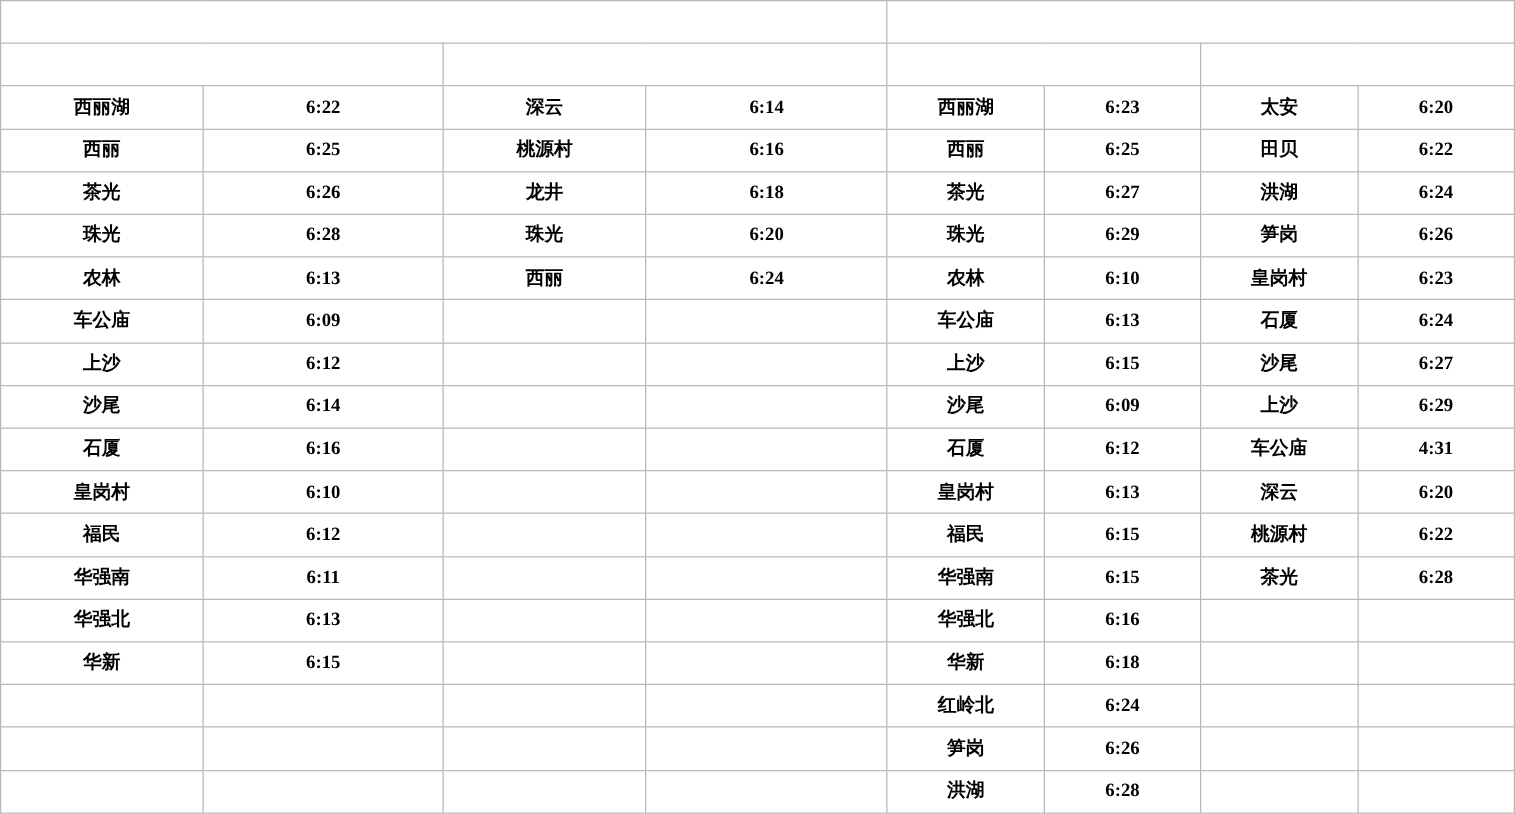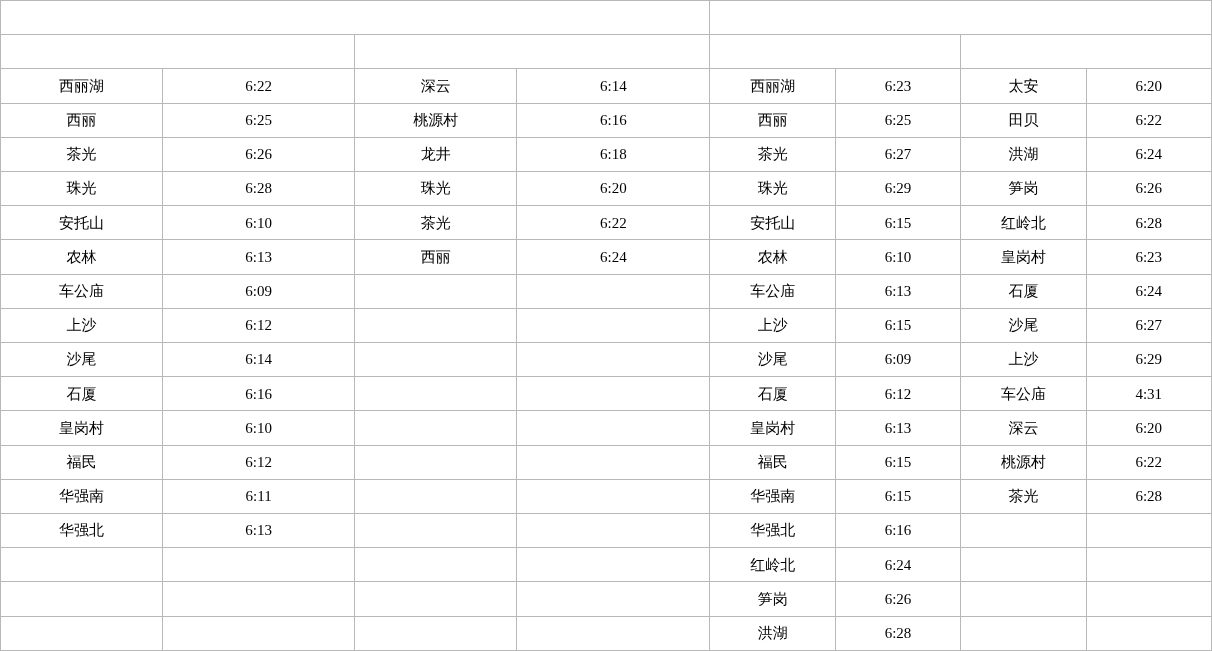--- a/index.html
+++ b/index.html
@@ -11,20 +11,21 @@
     width: 1212px;
     height: 651px;
     font-family: "Liberation Serif", "DejaVu Serif", serif;
     color: #000000;
     overflow: hidden;
   }
   .sheet {
     width: 1212px;
     height: 651px;
     position: relative;
+    font-weight: bold;
   }
   table.grid {
     border-collapse: collapse;
     table-layout: fixed;
     width: 1212px;
     height: 651px;
   }
   table.grid td {
     border: 1px solid #b8b8b8;
     padding: 0;
@@ -127,30 +128,20 @@
           <td class="station">珠光</td>
           <td class="time">6:28</td>
           <td class="station">珠光</td>
           <td class="time">6:20</td>
           <td class="station">珠光</td>
           <td class="time">6:29</td>
           <td class="station">笋岗</td>
           <td class="time">6:26</td>
         </tr>
         <tr>
-          <td class="station">安托山</td>
-          <td class="time">6:10</td>
-          <td class="station">茶光</td>
-          <td class="time">6:22</td>
-          <td class="station">安托山</td>
-          <td class="time">6:15</td>
-          <td class="station">红岭北</td>
-          <td class="time">6:28</td>
-        </tr>
-        <tr>
           <td class="station">农林</td>
           <td class="time">6:13</td>
           <td class="station">西丽</td>
           <td class="time">6:24</td>
           <td class="station">农林</td>
           <td class="time">6:10</td>
           <td class="station">皇岗村</td>
           <td class="time">6:23</td>
         </tr>
         <tr>
@@ -223,20 +214,30 @@
           <td class="station">茶光</td>
           <td class="time">6:28</td>
         </tr>
         <tr>
           <td class="station">华强北</td>
           <td class="time">6:13</td>
           <td class="blank"></td>
           <td class="blank"></td>
           <td class="station">华强北</td>
           <td class="time">6:16</td>
+          <td class="empty-area"></td>
+          <td class="empty-area"></td>
+        </tr>
+        <tr>
+          <td class="station">华新</td>
+          <td class="time">6:15</td>
+          <td class="blank"></td>
+          <td class="blank"></td>
+          <td class="station">华新</td>
+          <td class="time">6:18</td>
           <td class="empty-area"></td>
           <td class="empty-area"></td>
         </tr>
         <tr>
           <td class="blank"></td>
           <td class="blank"></td>
           <td class="blank"></td>
           <td class="blank"></td>
           <td class="station">红岭北</td>
           <td class="time">6:24</td>

